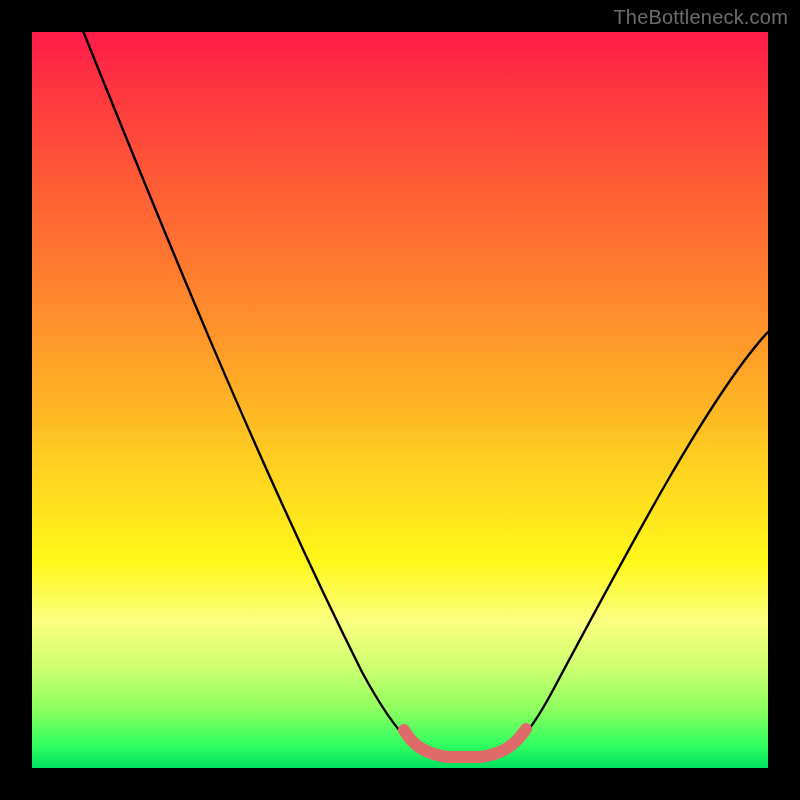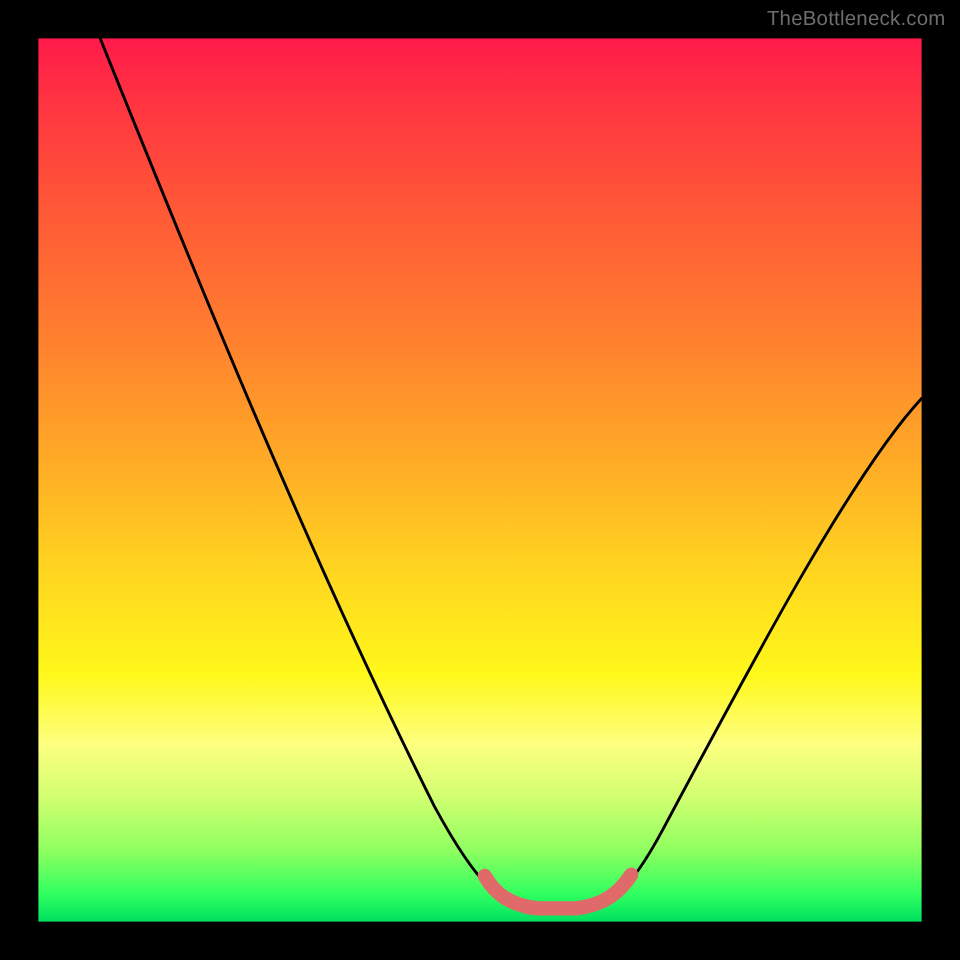--- a/index.html
+++ b/index.html
@@ -36,21 +36,21 @@
       #8eff60 92%,
       #2eff60 97%,
       #00e060 100%
     );
   }
   .watermark {
     position: absolute;
     top: 6px;
     right: 12px;
     color: #6d6d6d;
-    font-size: 17px;
+    font-size: 20px;
     letter-spacing: 0.2px;
     user-select: none;
   }
   svg.curve {
     position: absolute;
     left: 0;
     top: 0;
     width: 736px;
     height: 736px;
     overflow: visible;

